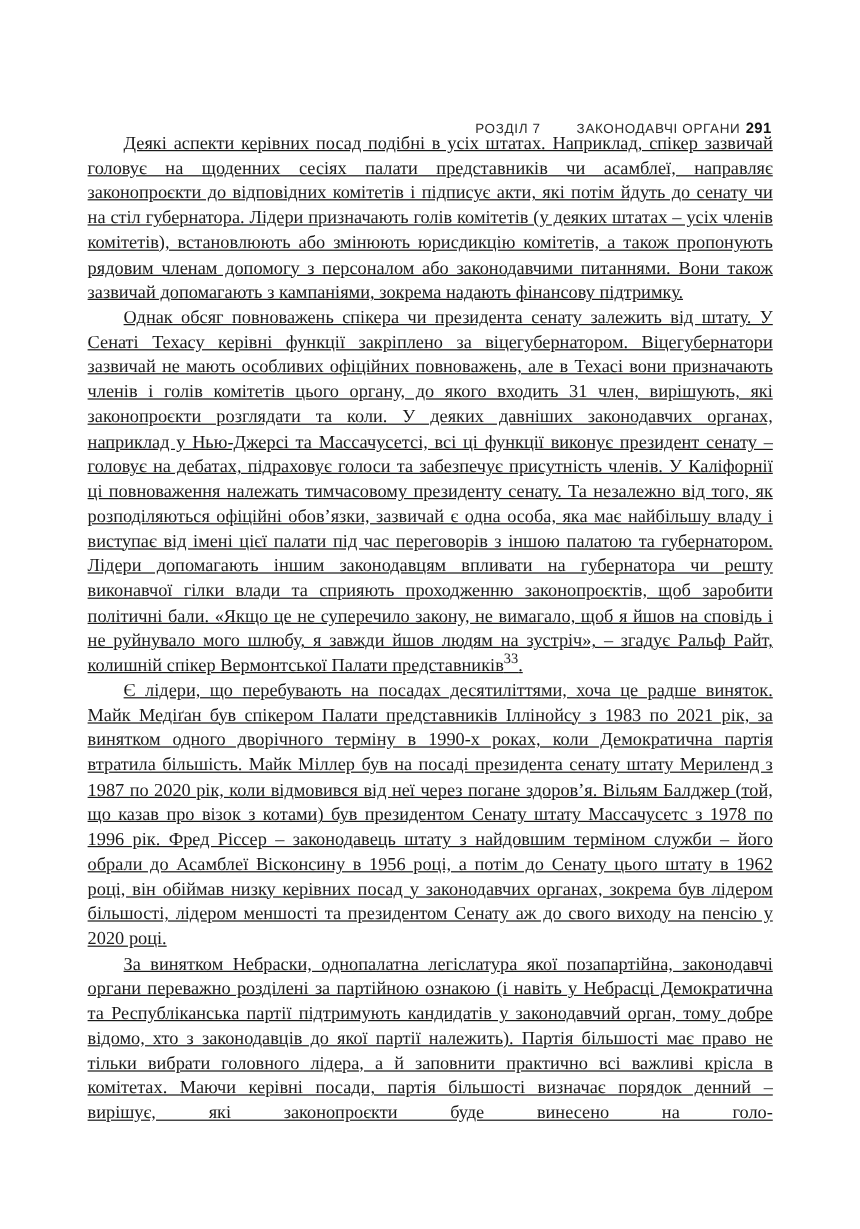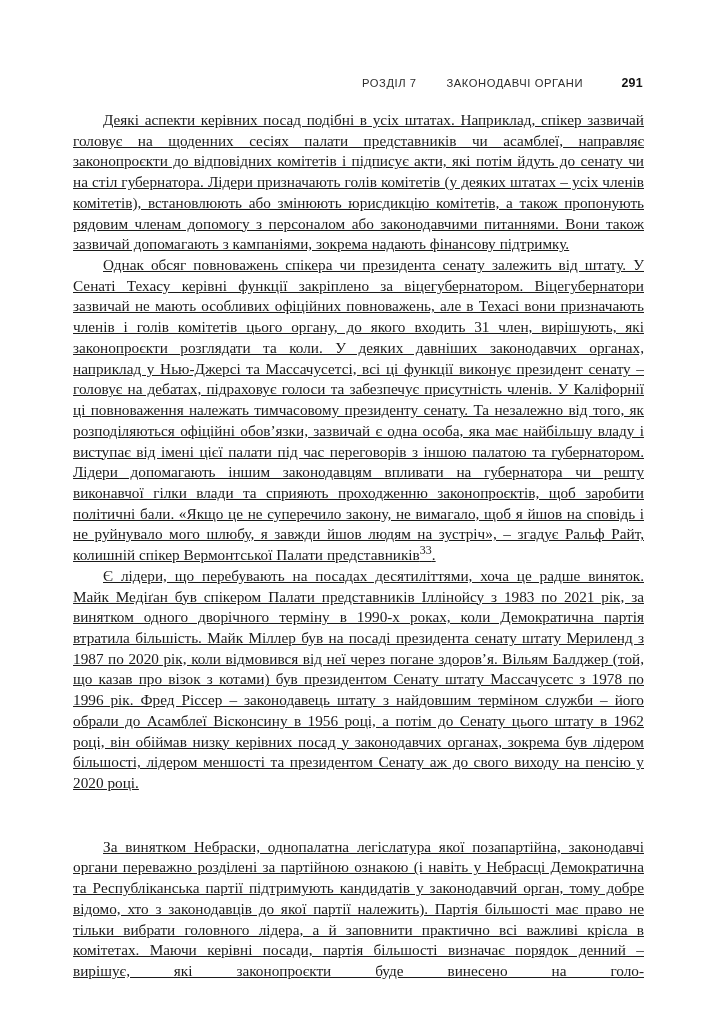--- a/index.html
+++ b/index.html
@@ -38,29 +38,29 @@
     font-family: "Liberation Sans", "DejaVu Sans", sans-serif;
     font-size: 11.2px;
     letter-spacing: 0.55px;
     color: #2b2b2b;
     white-space: nowrap;
   }
   .running-head .chapter-label {
     margin-right: 30px;
   }
   .running-head .section-label {
-    margin-right: 34px;
   }
   .running-head .folio {
     font-weight: bold;
     font-size: 12.4px;
     letter-spacing: 0.3px;
     color: #121212;
     min-width: 26px;
     text-align: right;
+    margin-top: 24px;
   }
 
   
   .textblock {
     position: absolute;
     top: 110px;
     left: 73px;
     width: 571px;
   }
 
@@ -72,21 +72,20 @@
     font-size: 15.25px;
     line-height: 20.72px;
     word-spacing: 0.1px;
     hyphens: manual;
     text-decoration: underline;
     -webkit-hyphens: manual;
   }
 
   p.para.last {
     text-align-last: justify;
-    margin-top: 43px;
   }
 
   sup.fn {
     font-size: 12px;
     line-height: 0;
     vertical-align: 0.52em;
   }
 </style>
 </head>
 <body style="background: rgb(255, 255, 255); color: rgb(26, 26, 26);">

